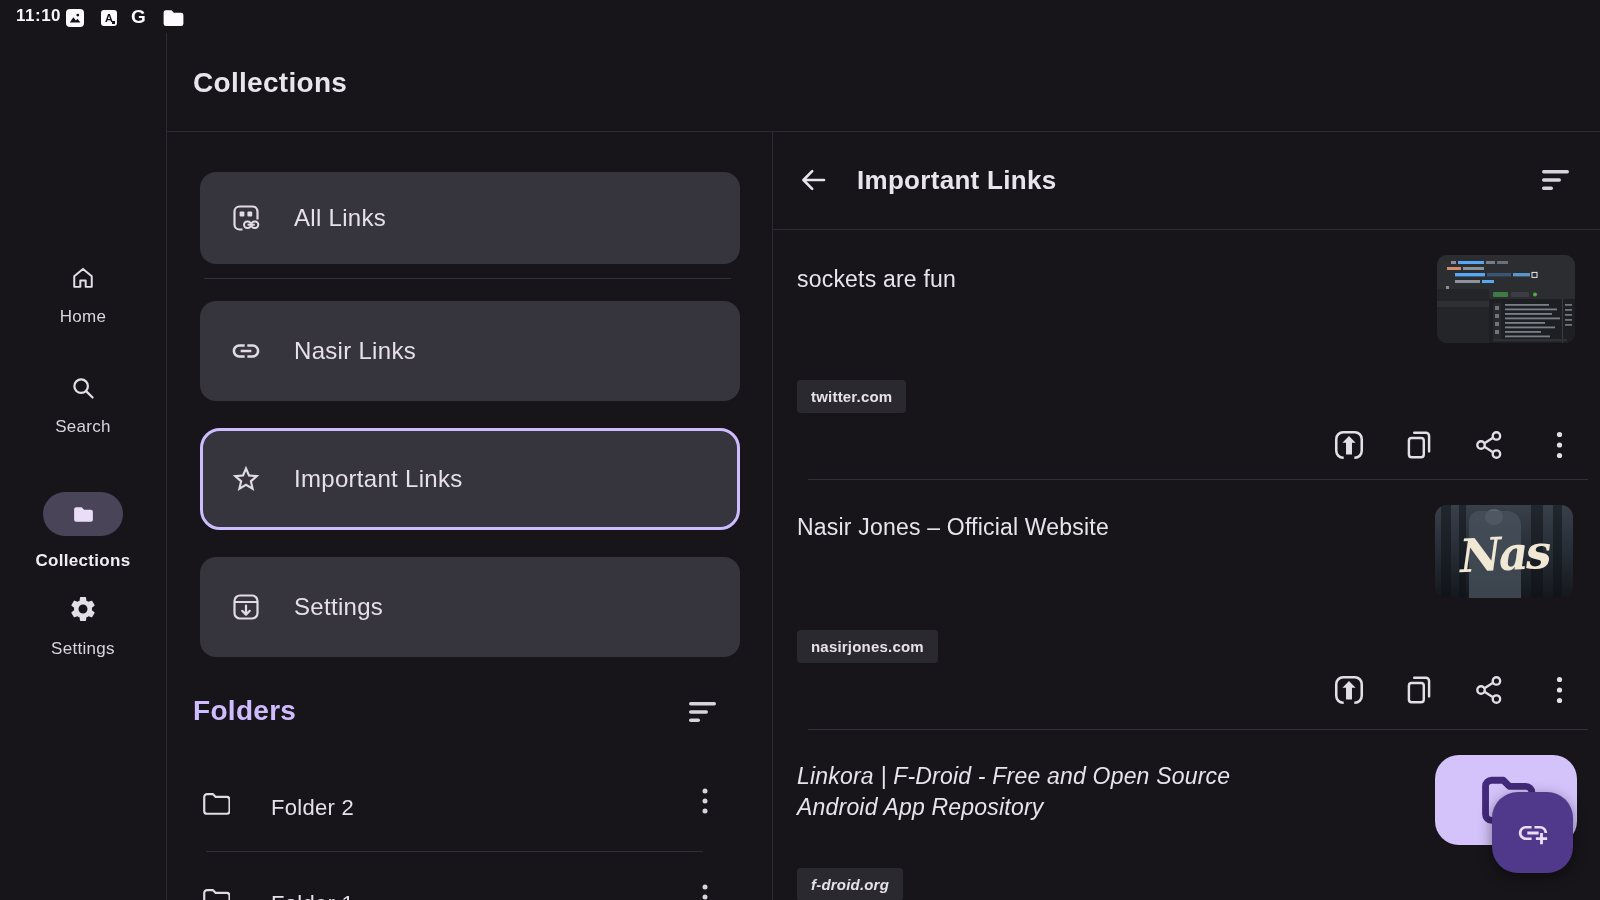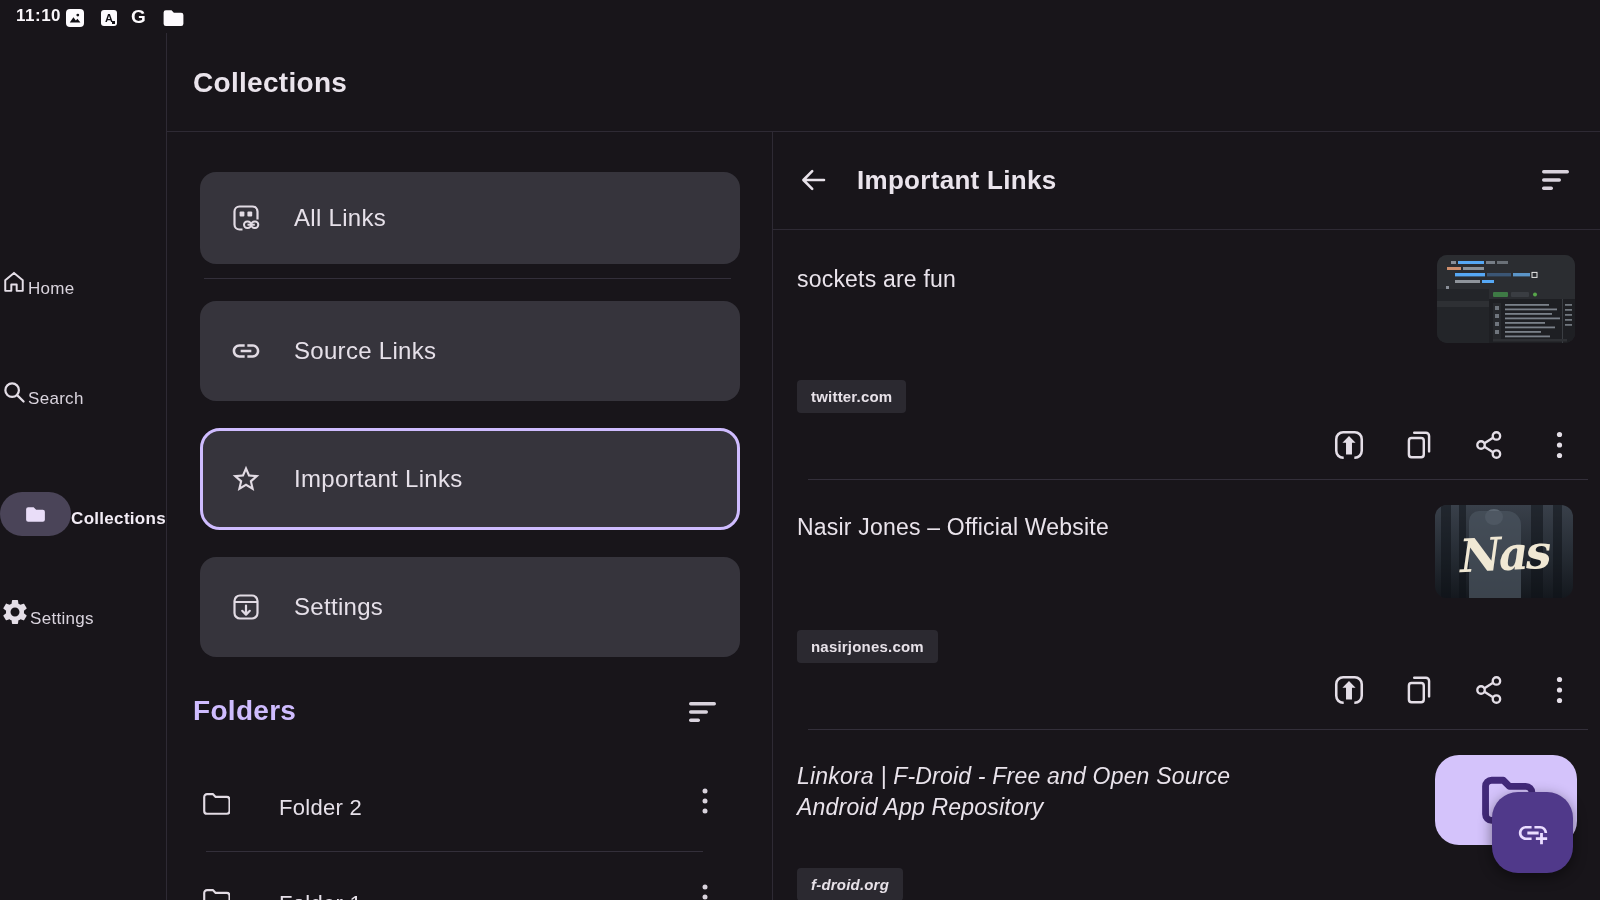--- a/index.html
+++ b/index.html
@@ -16,42 +16,42 @@
   .sb-g{top:6px;font-size:19px;font-weight:700;color:#FDFBFE;}
 
   
   .line{background:#2E2A34;}
   .vline1{left:166px;top:33px;bottom:0;width:1px;}
   .hline1{top:131px;left:167px;right:0;height:1px;}
   .vline2{left:772px;top:132px;bottom:0;width:1px;}
   .hdrline{top:229px;left:773px;right:0;height:1px;}
 
   
-  .nav-item{left:0;width:166px;display:flex;flex-direction:row;align-items:center;cursor:pointer;}
+  .nav-item{left:0;width:166px;display:flex;flex-direction:column;align-items:center;cursor:pointer;}
   .nav-label{margin-top:15px;font-size:17px;color:#DAD4DE;letter-spacing:.3px;}
   .nav-ico{color:#E4DEE7;}
   .pill{width:80px;height:44px;border-radius:22px;background:#4A4458;display:flex;align-items:center;justify-content:center;color:#E9DDF8;margin-top:6px;}
   .sel-label{color:#F2ECF5;font-weight:600;}
 
   
   .mid-title{left:193px;top:67px;font-size:28px;font-weight:700;color:#EAE4EC;letter-spacing:.3px;}
   .card{left:200px;width:540px;background:#36343C;border-radius:16px;display:flex;align-items:center;
         padding-left:30px;box-sizing:border-box;gap:32px;cursor:pointer;}
   .card-label{font-size:24px;color:#E6E0E9;letter-spacing:.3px;}
   .card-ico{color:#E2DBE4;}
   .c1{top:172px;height:92px;}
   .c2{top:301px;height:100px;}
   .c3{top:428px;height:102px;border:3px solid #CFBCFF;border-radius:20px;padding-left:27px;}
   .c4{top:557px;height:100px;}
   .mid-div{top:278px;left:204px;width:527px;height:1px;background:#332F3A;}
   .folders-title{left:193px;top:695px;font-size:28px;font-weight:600;color:#CFBCFF;letter-spacing:.3px;}
   .icon-btn{display:flex;align-items:center;justify-content:center;cursor:pointer;color:#D9D3DD;background:none;border:none;padding:0;}
   .sort-mid{left:686px;top:698px;width:34px;height:28px;}
   .folder-ico{color:#E2DBE4;}
-  .folder-name{font-size:22px;color:#E6E0E9;letter-spacing:.3px;margin-left:8px;}
+  .folder-name{font-size:22px;color:#E6E0E9;letter-spacing:.3px;}
   .f2-ico{left:200px;top:788px;}
   .f2-name{left:271px;top:795px;}
   .f2-menu{left:690px;top:783px;width:30px;height:36px;}
   .folder-div{top:851px;left:206px;width:497px;height:1px;background:#332F3A;}
   .f1-ico{left:200px;top:884px;}
   .f1-name{left:271px;top:891px;}
   .f1-menu{left:690px;top:879px;width:30px;height:36px;}
 
   
   .back-btn{left:792px;top:162px;width:42px;height:36px;color:#E8E2EA;}
@@ -175,21 +175,21 @@
   </div>
 
   <div class="abs mid-div"></div>
 
   <div class="abs card c2">
     <span class="card-ico">
       <svg width="32" height="32" viewBox="0 0 24 24">
           <path fill="currentColor" d="M3.9 12c0-1.71 1.39-3.1 3.1-3.1h4V7H7c-2.76 0-5 2.24-5 5s2.24 5 5 5h4v-1.9H7c-1.71 0-3.1-1.39-3.1-3.1zM8 13h8v-2H8v2zm9-6h-4v1.9h4c1.71 0 3.1 1.39 3.1 3.1s-1.39 3.1-3.1 3.1h-4V17h4c2.76 0 5-2.24 5-5s-2.24-5-5-5z"></path>
         </svg>
     </span>
-    <span class="card-label">Source Links</span>
+    <span class="card-label">Nasir Links</span>
   </div>
 
   <div class="abs card c3">
     <span class="card-ico">
       <svg width="32" height="32" viewBox="0 0 24 24">
           <path fill="currentColor" d="M22 9.24l-7.19-.62L12 2 9.19 8.63 2 9.24l5.46 4.73L5.82 21 12 17.27 18.18 21l-1.63-7.03L22 9.24zM12 15.4l-3.76 2.27 1-4.28-3.32-2.88 4.38-.38L12 6.1l1.71 4.04 4.38.38-3.32 2.88 1 4.28L12 15.4z"></path>
         </svg>
     </span>
     <span class="card-label">Important Links</span>
   </div>

